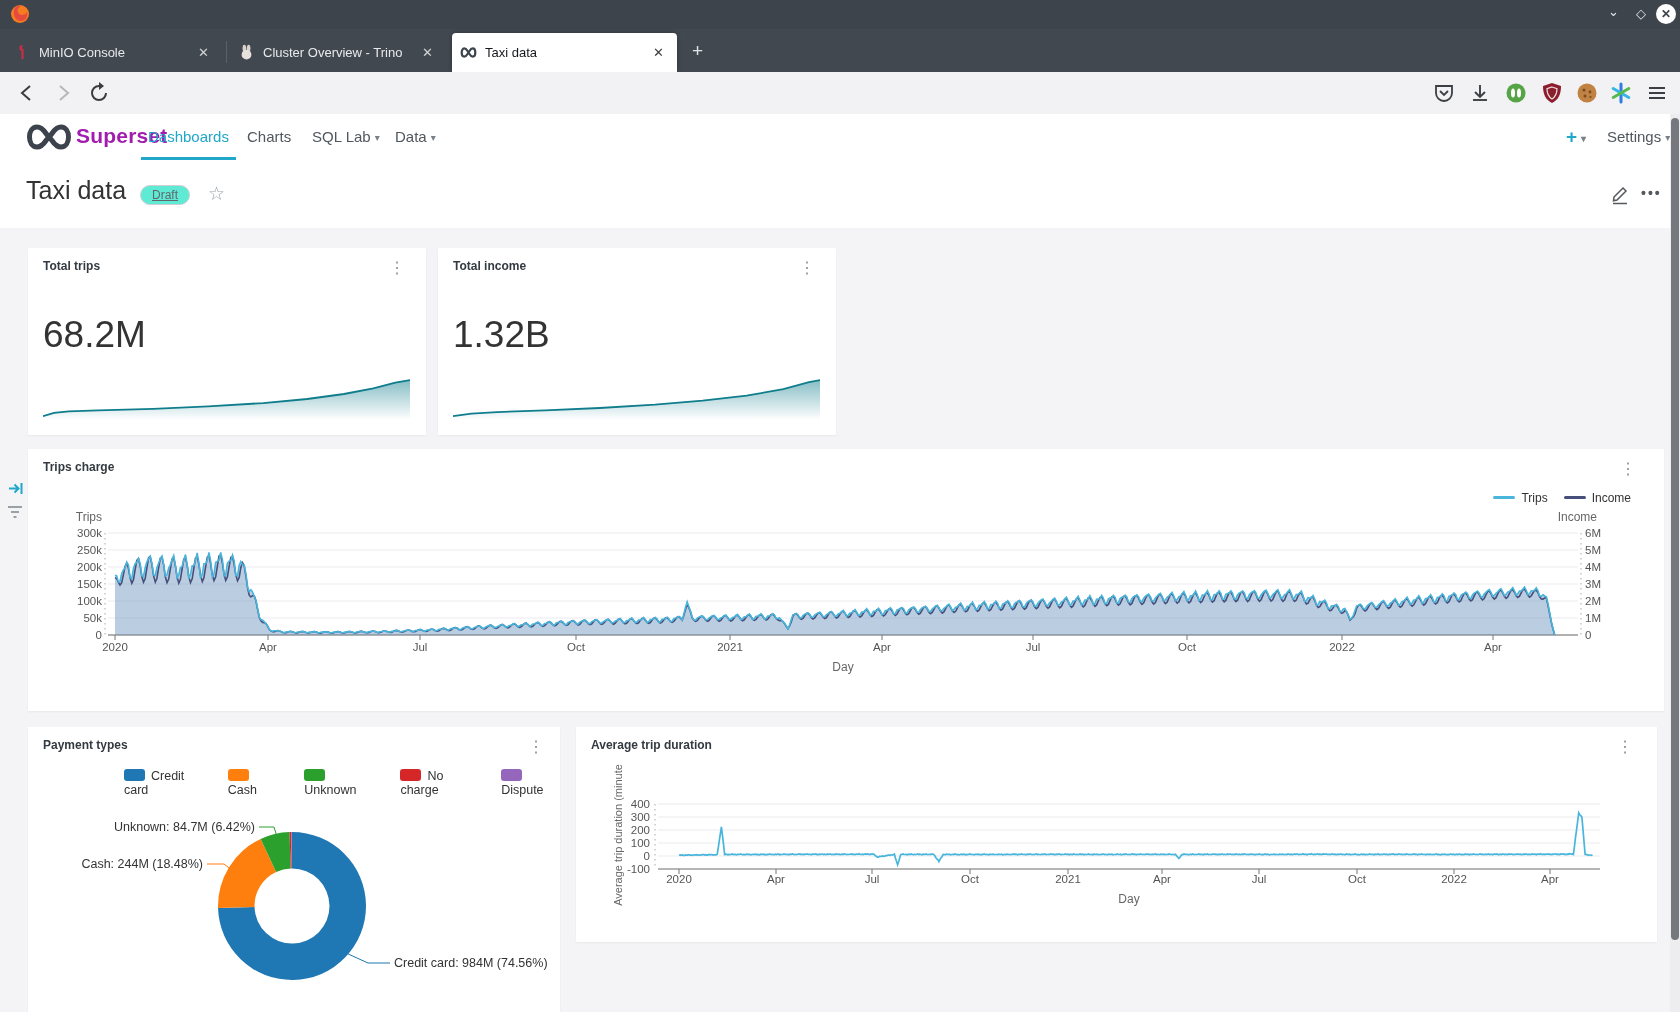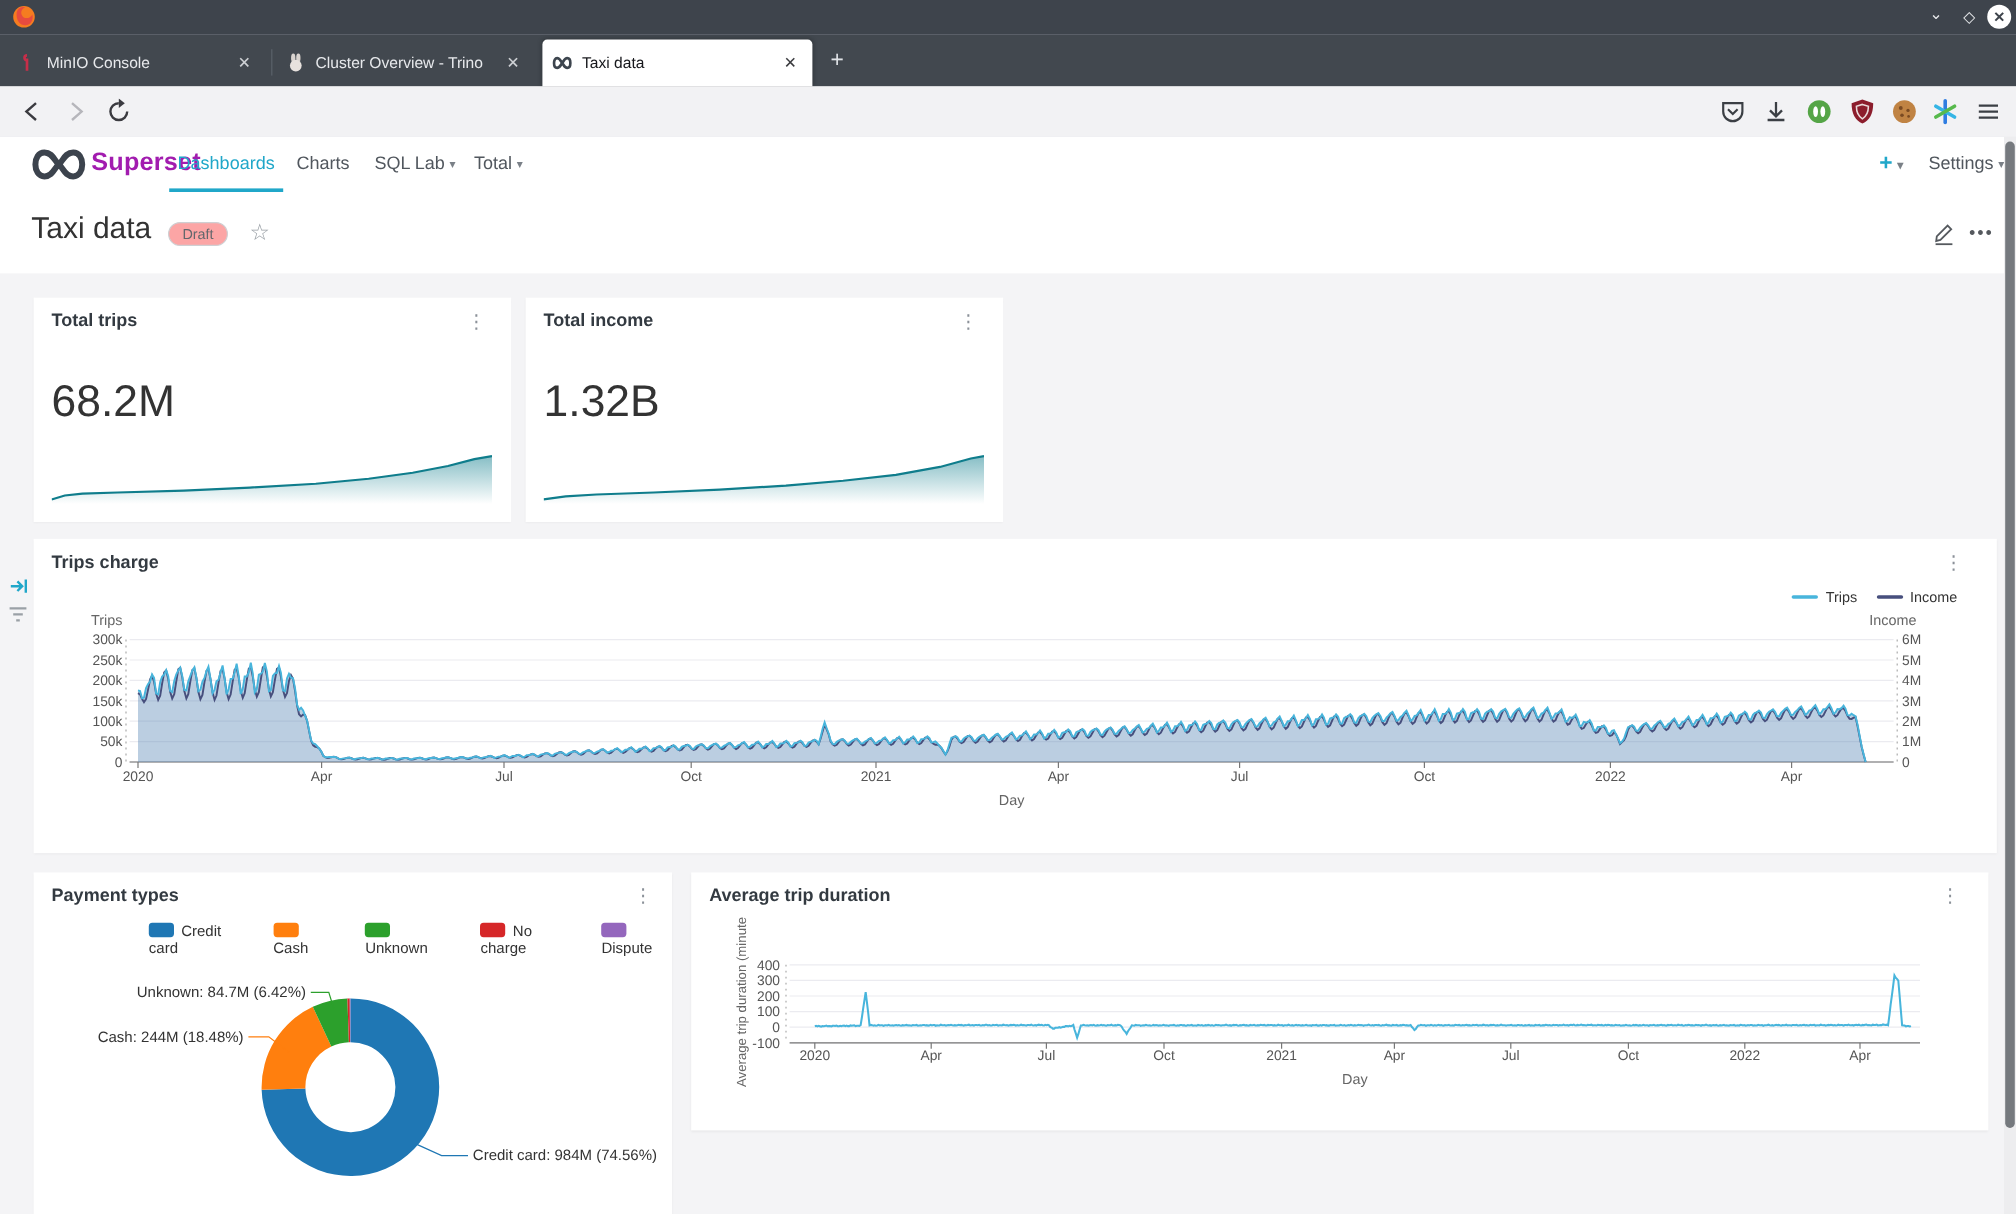--- a/index.html
+++ b/index.html
@@ -35,29 +35,29 @@
   .appnav{position:absolute;left:0;top:114px;width:1680px;height:46px;background:#fff;border-bottom:1px solid #e6e6e9;}
   .brandtext{position:absolute;left:76px;top:10px;font-size:21px;font-weight:bold;color:#a21caf;letter-spacing:.2px;}
   .navitem{position:absolute;top:14px;font-size:15px;color:#51575e;}
   .navitem.active{color:#20a7c9;}
   .nav-underline{position:absolute;top:43px;height:3px;background:#20a7c9;}
   .caret{display:inline-block;font-size:10px;color:#7a8087;margin-left:4px;vertical-align:1px;}
   .plusbtn{position:absolute;top:12px;color:#20a7c9;font-size:19px;font-weight:bold;}
   
   .dashheader{position:absolute;left:0;top:160px;width:1680px;height:68px;background:#fff;}
   .dashtitle{position:absolute;left:26px;top:16px;font-size:25px;color:#333;}
-  .badge{position:absolute;left:140px;top:25px;border:1px solid #cfcfd2;background:#fca5a5;border-radius:10px;
-    font-size:12px;color:#63676c;padding:2px 11px;}
+  .badge{position:absolute;left:140px;top:25px;border:1px solid #cfcfd2;background:#5eead4;border-radius:10px;
+    font-size:12px;color:#63676c;padding:2px 11px;text-decoration:underline;}
   .hstar{position:absolute;left:208px;top:22px;font-size:19px;color:#9aa0a6;}
   .hicons{position:absolute;top:25px;color:#55595e;}
   .hdots{letter-spacing:2px;font-weight:bold;font-size:14px;color:#55595e;}
   
   .dashbody{position:absolute;left:0;top:228px;width:1680px;height:784px;background:#f4f4f6;}
   .card{position:absolute;background:#fff;box-shadow:0 1px 2px rgba(0,0,0,.05);}
-  .card-title{position:absolute;left:15px;top:11px;font-size:15px;font-weight:bold;color:#333a41;}
+  .card-title{position:absolute;left:15px;top:11px;font-size:12px;font-weight:bold;color:#333a41;}
   .kebab{position:absolute;top:10px;font-size:16px;color:#8b9199;width:16px;text-align:center;}
   .bignum{position:absolute;left:15px;top:66px;font-size:37px;color:#333;}
   .sparkwrap{position:absolute;left:15px;top:125px;}
   .legend-line{position:absolute;display:flex;align-items:center;gap:16px;font-size:12px;color:#333;}
   .legend-line .sw{display:inline-block;width:22px;height:3px;border-radius:2px;margin-right:6px;vertical-align:3px;}
   .legend-pie{position:absolute;display:flex;align-items:center;gap:29px;font-size:12.5px;color:#333;}
   .legend-pie .sw{display:inline-block;width:21px;height:12px;border-radius:3px;margin-right:6px;vertical-align:-1px;}
   svg text{font-family:"Liberation Sans",sans-serif;}
   
   .filtexp{position:absolute;left:8px;top:253px;}
@@ -170,21 +170,21 @@
 <div class="appnav">
   <svg class="abs" style="left:26px;top:10px" width="46" height="26" viewBox="0 0 46 26">
     <path d="M11 3 C1 3 1 23 11 23 C18 23 19.5 15.5 23 13 C26.5 10.5 28 3 35 3 C45 3 45 23 35 23 C28 23 26.5 15.5 23 13 C19.5 10.5 18 3 11 3Z" fill="none" stroke="#3c434d" stroke-width="5"></path>
     <path d="M11 3 C1 3 1 23 11 23" fill="none" stroke="#20a7c9" stroke-width="5" opacity=".0"></path>
   </svg>
   <span class="brandtext">Superset</span>
   <span class="navitem active" style="left:148px">Dashboards</span>
   <div class="nav-underline" style="left:141px;width:95px"></div>
   <span class="navitem" style="left:247px">Charts</span>
   <span class="navitem" style="left:312px"><span>SQL Lab</span><span class="caret">▾</span></span>
-  <span class="navitem" style="left:395px"><span>Total</span><span class="caret">▾</span></span>
+  <span class="navitem" style="left:395px"><span>Data</span><span class="caret">▾</span></span>
   <span class="plusbtn" style="left:1566px"><span>+</span><span class="caret">▾</span></span>
   <span class="navitem" style="left:1607px"><span>Settings</span><span class="caret">▾</span></span>
 </div>
 
 <div class="dashheader">
   <span class="dashtitle">Taxi data</span>
   <span class="badge">Draft</span>
   <span class="hstar">☆</span>
   <svg class="hicons" style="left:1610px" width="20" height="20" viewBox="0 0 20 20">
     <path d="M4 12 L13 3 L16 6 L7 15 L3.5 15.8 Z" fill="none" stroke="#55595e" stroke-width="1.5"></path>

